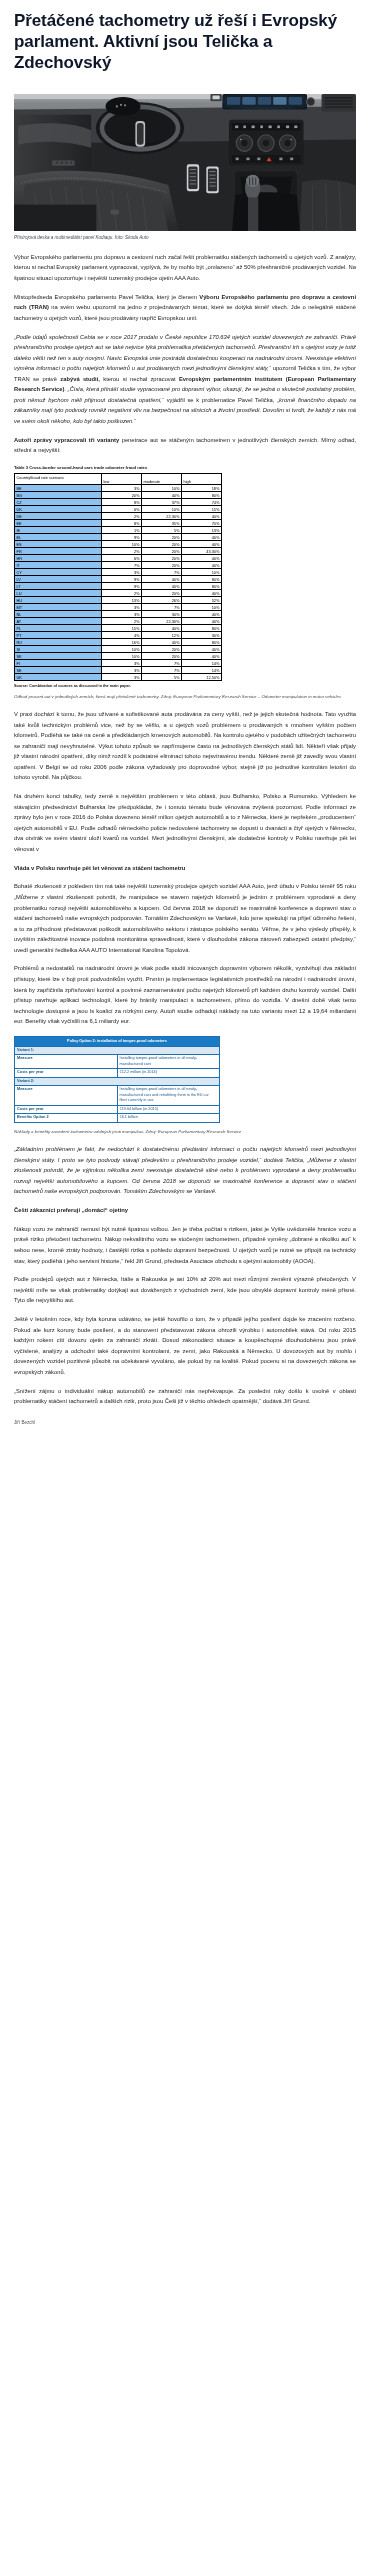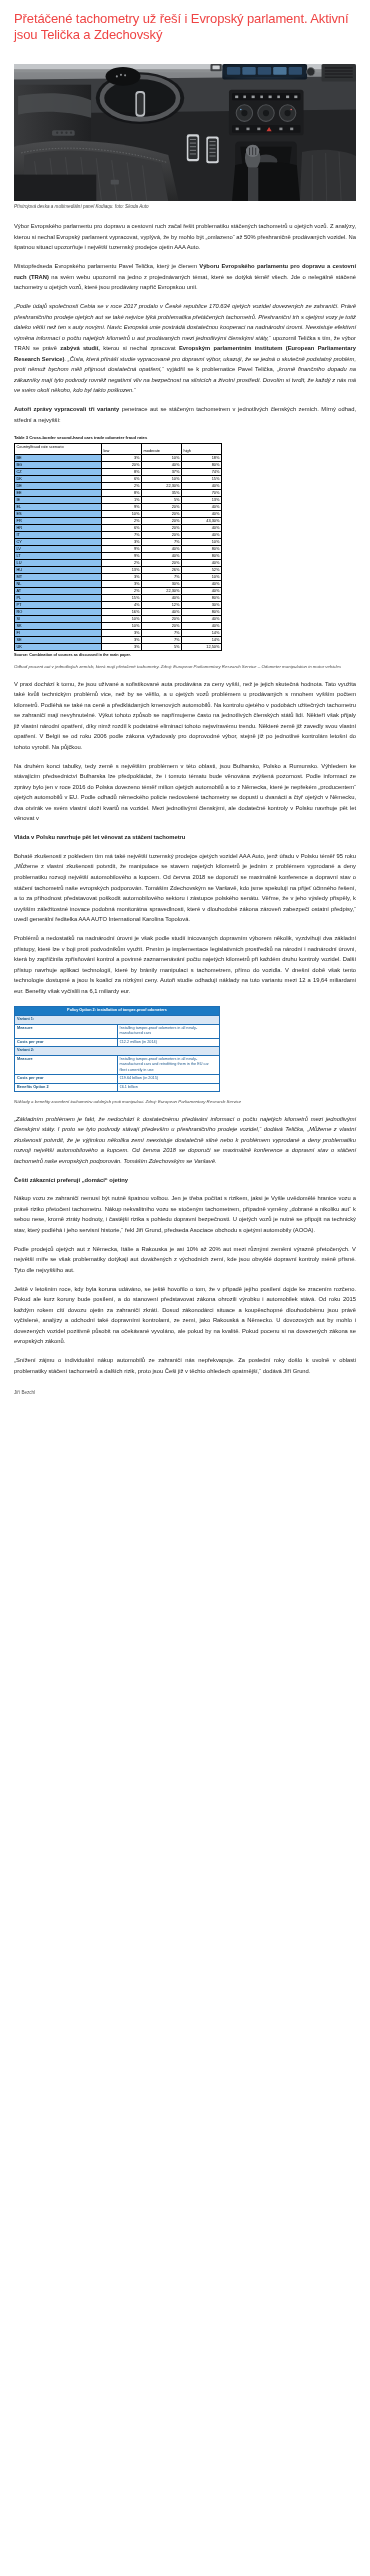--- a/index.html
+++ b/index.html
@@ -12,26 +12,26 @@
     width: 370px;
     font-family: "Liberation Sans", sans-serif;
     color: #1a1a1a;
     -webkit-font-smoothing: antialiased;
   }
   .page {
     width: 370px;
     padding: 7.2px 14px 15.5px 14px;
   }
   h1.article-title {
-    font-size: 13px;
+    font-size: 17px;
     line-height: 1.22;
-    font-weight: 400;
+    font-weight: 700;
     margin: 4.1px 0 0 0;
     letter-spacing: -0.1px;
-    color: #ef4444;
+    color: #0f172a;
   }
   .hero-wrap { margin: 20.6px 0 0 0; }
   .hero {
     width: 100%;
     height: 137px;
     display: block;
     background: #2b2b2d;
     position: relative;
     overflow: hidden;
   }

